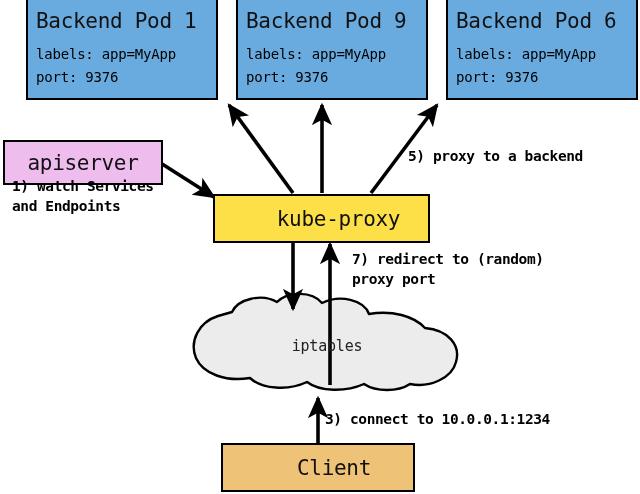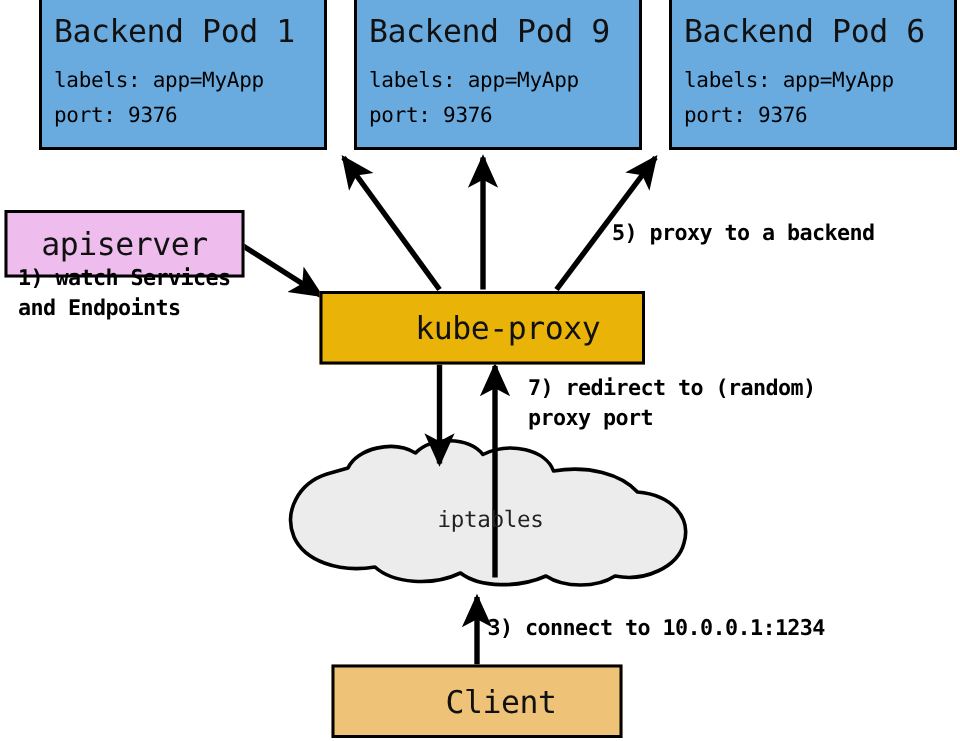--- a/index.html
+++ b/index.html
@@ -53,21 +53,21 @@
     align-items: center;
     justify-content: center;
     margin-top: 28px;
   }
   .apiserver-label {
     font-size: 21px;
     color: #111111;
     letter-spacing: -0.3px;
   }
   .kubeproxy {
-    background: #eab308;
+    background: #fde047;
     display: flex;
     align-items: center;
     justify-content: center;
     padding-left: 34px;
   }
   .kubeproxy-label {
     font-size: 21px;
     color: #111111;
     letter-spacing: -0.3px;
   }

